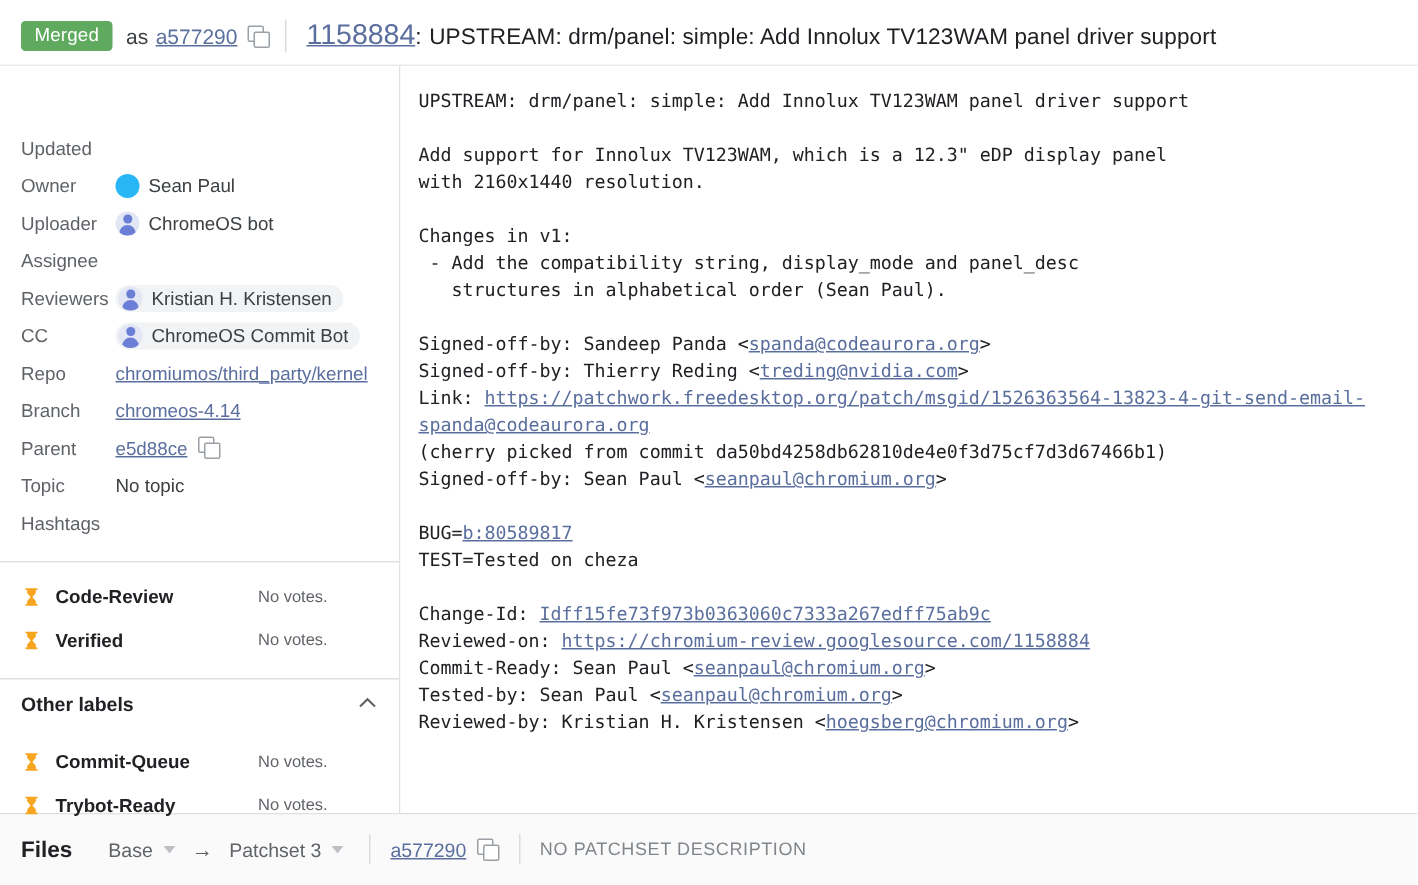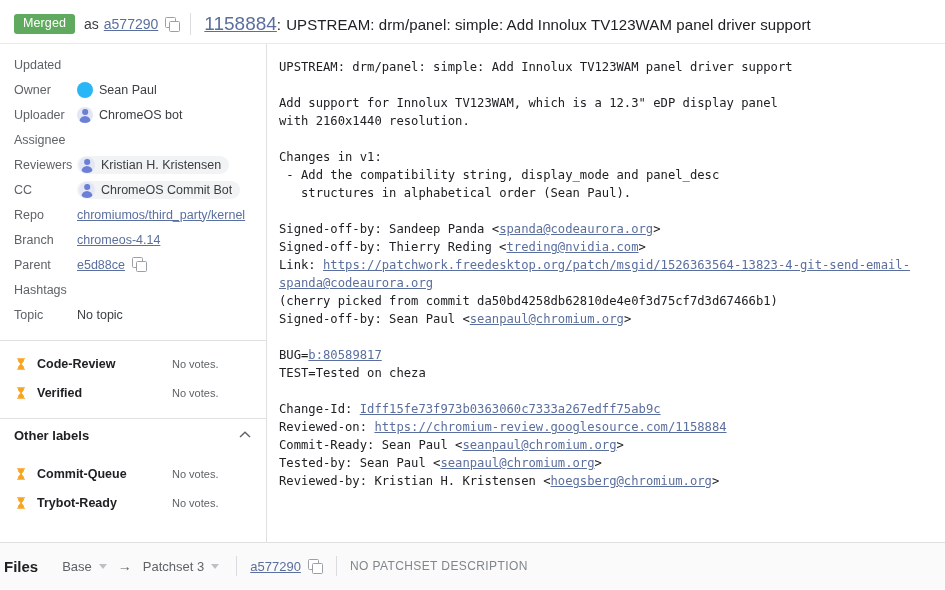--- a/index.html
+++ b/index.html
@@ -108,20 +108,21 @@
   #metadata-sidebar {
     width: 267px;
     flex: 0 0 267px;
     box-sizing: border-box;
     border-right: 1px solid #e0e0e0;
     background: #ffffff;
     padding-top: 8px;
   }
   .meta-section {
     padding: 0 0 8px 0;
+    margin-top: 34px;
   }
   .meta-row {
     display: flex;
     align-items: center;
     height: 25px;
     padding: 0 10px 0 14px;
     box-sizing: border-box;
   }
   .meta-label {
     width: 63px;
@@ -254,21 +255,21 @@
   #commit-message a {
     color: #5b6f9e;
     text-decoration: underline;
   }
 
   
   #files-footer {
     height: 46px;
     display: flex;
     align-items: center;
-    padding: 0 4px;
+    padding: 0 14px;
     box-sizing: border-box;
     background: #fafafa;
     white-space: nowrap;
   }
   .files-title {
     font-size: 15px;
     font-weight: bold;
     color: #202124;
     margin-right: 24px;
   }
@@ -376,28 +377,28 @@
           </div>
         </div>
         <div class="meta-row">
           <div class="meta-label">Parent</div>
           <div class="meta-value">
             <a class="link">e5d88ce</a>
             <span class="copy-icon"></span>
           </div>
         </div>
         <div class="meta-row">
+          <div class="meta-label">Topic</div>
+          <div class="meta-value">
+            <span class="name">No topic</span>
+          </div>
+        </div>
+        <div class="meta-row">
           <div class="meta-label">Hashtags</div>
           <div class="meta-value"></div>
-        </div>
-        <div class="meta-row">
-          <div class="meta-label">Topic</div>
-          <div class="meta-value">
-            <span class="name">No topic</span>
-          </div>
         </div>
       </div>
     <div class="meta-divider"></div>
     <div class="labels-block" id="primary-labels">
         <div class="label-row">
           <span class="hourglass">
             <svg width="14" height="14" viewBox="0 0 14 14">
               <path d="M3 1.2 h8 v1.1 h-1.1 v2.0 L7.6 7 l2.3 2.7 v2.0 H11 v1.1 H3 v-1.1 h1.1 v-2.0 L6.4 7 4.1 4.3 v-2.0 H3 z" fill="#f7a520"></path>
             </svg>
           </span>

